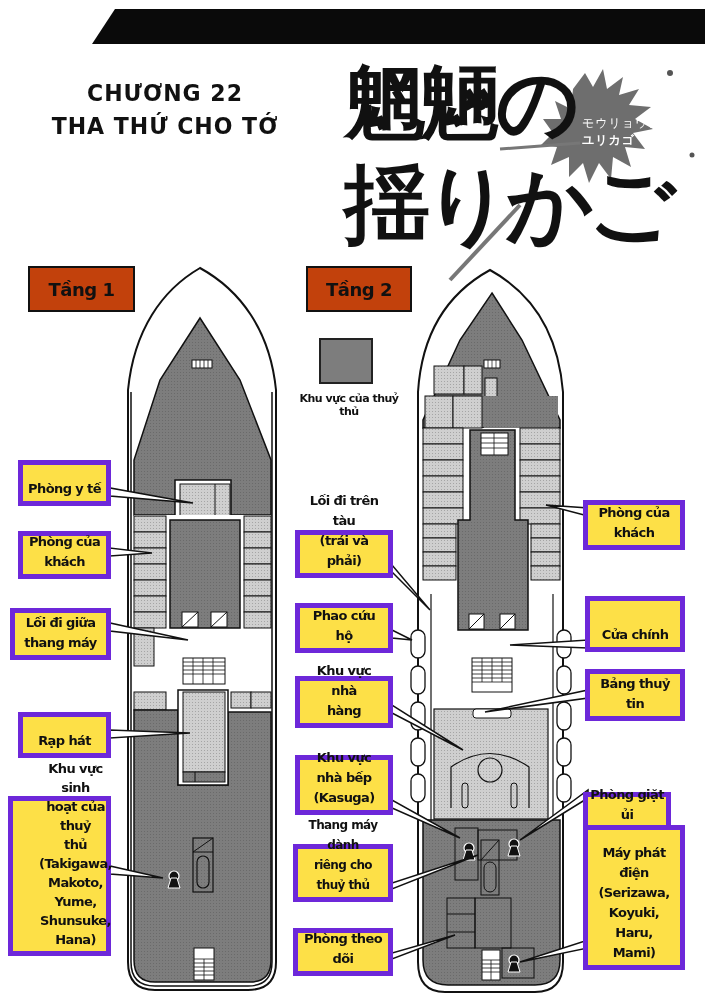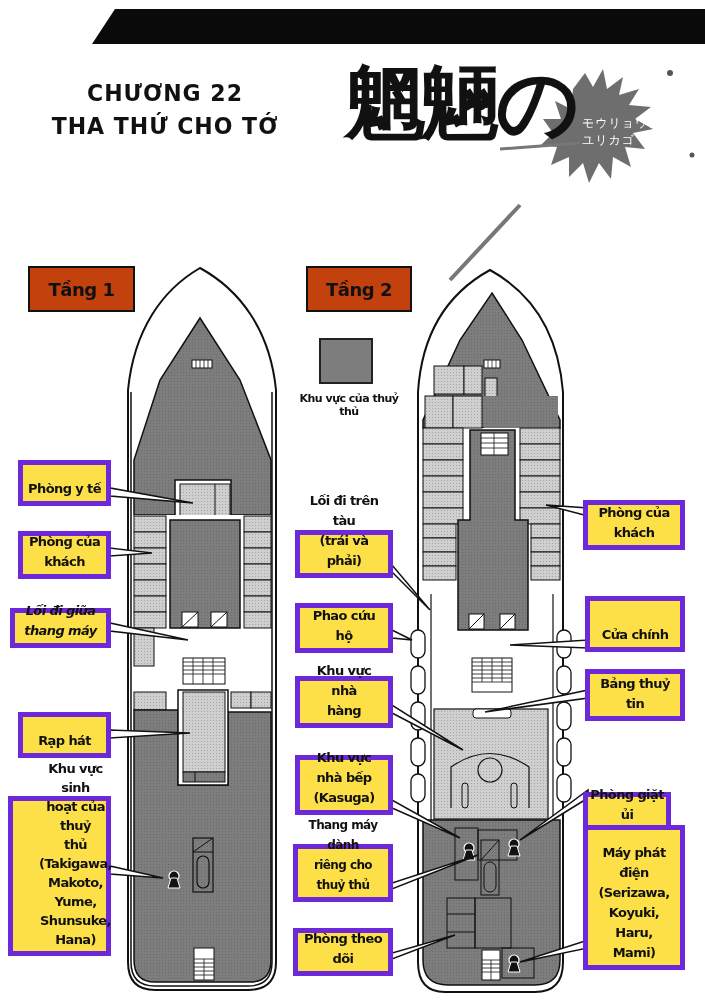--- a/index.html
+++ b/index.html
@@ -57,22 +57,23 @@
 
 <div class="logo">
   <svg width="365" height="230" viewBox="0 0 365 230" style="position:absolute;left:0;top:0">
     <path d="M245,18 l8,14 l10,-18 l4,20 l16,-12 l-4,18 l20,-6 l-10,16 l22,2 l-16,12 l18,10 l-20,4 l12,16 l-20,-2 l6,20 l-18,-10 l-2,22 l-12,-16 l-10,20 l-6,-20 l-14,14 l0,-20 l-18,8 l6,-18 l-16,-2 l12,-12 l-10,-14 l18,0 l-6,-18 l16,8 l2,-20 z" fill="#6e6e6e"></path>
     <circle cx="330" cy="18" r="3" fill="#555"></circle>
     <circle cx="352" cy="100" r="2.5" fill="#555"></circle>
     <line x1="180" y1="150" x2="110" y2="225" stroke="#777" stroke-width="4"></line>
     <line x1="160" y1="94" x2="240" y2="88" stroke="#777" stroke-width="3"></line>
   </svg>
   <div class="logo-kanji" style="left:4px; top:6px;">魍魎の</div>
+  <div class="logo-kanji" style="left:4px; top:108px; font-size:86px;">揺りかご</div>
   <div class="logo-kana" style="left:242px; top:60px;">モウリョウノ</div>
-  <div class="logo-kana" style="left:242px; top:77px;">ユリカゴ</div>
+  <div class="logo-kana" style="left:242px; top:77px;font-weight:bold;">ユリカゴ</div>
 </div>
 
 <svg class="ships" width="705" height="1000" viewBox="0 0 705 1000">
   <defs>
     <pattern id="dots" width="3" height="3" patternUnits="userSpaceOnUse">
       <rect width="3" height="3" fill="#cfcfcf"></rect>
       <rect width="1" height="1" fill="#a5a5a5"></rect>
     </pattern>
     <pattern id="dark" width="3" height="3" patternUnits="userSpaceOnUse">
       <rect width="3" height="3" fill="#7d7d7d"></rect>
@@ -324,21 +325,21 @@
 <div class="crew-legend-swatch"></div>
 <div class="crew-legend-label">Khu vực của thuỷ thủ</div>
 
 <div class="callout" style="left:18px; top:460px; width:93px; height:46px;">
     <span>Phòng y tế</span>
   </div>
 <div class="callout" style="left:18px; top:531px; width:93px; height:48px;">
     <span>Phòng của
 khách</span>
   </div>
-<div class="callout" style="left:10px; top:608px; width:101px; height:40px;font-style:italic;">
+<div class="callout" style="left:10px; top:608px; width:101px; height:52px;">
     <span>Lối đi giữa
 thang máy</span>
   </div>
 <div class="callout" style="left:18px; top:712px; width:93px; height:46px;">
     <span>Rạp hát</span>
   </div>
 <div class="callout" style="left:8px; top:796px; width:103px; height:160px; line-height:19px;padding-left:36px;">
     <span>Khu vực sinh
 hoạt của thuỷ
 thủ

